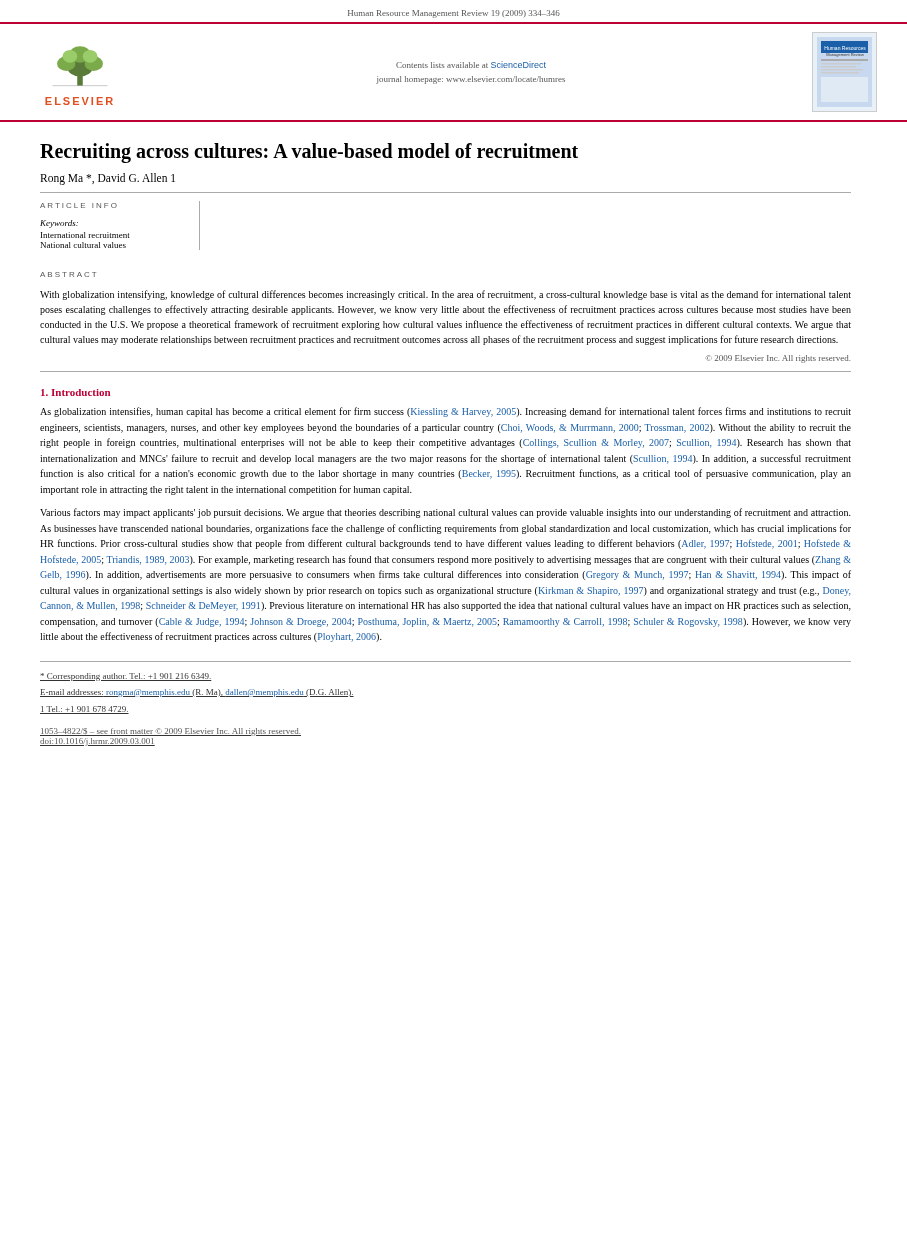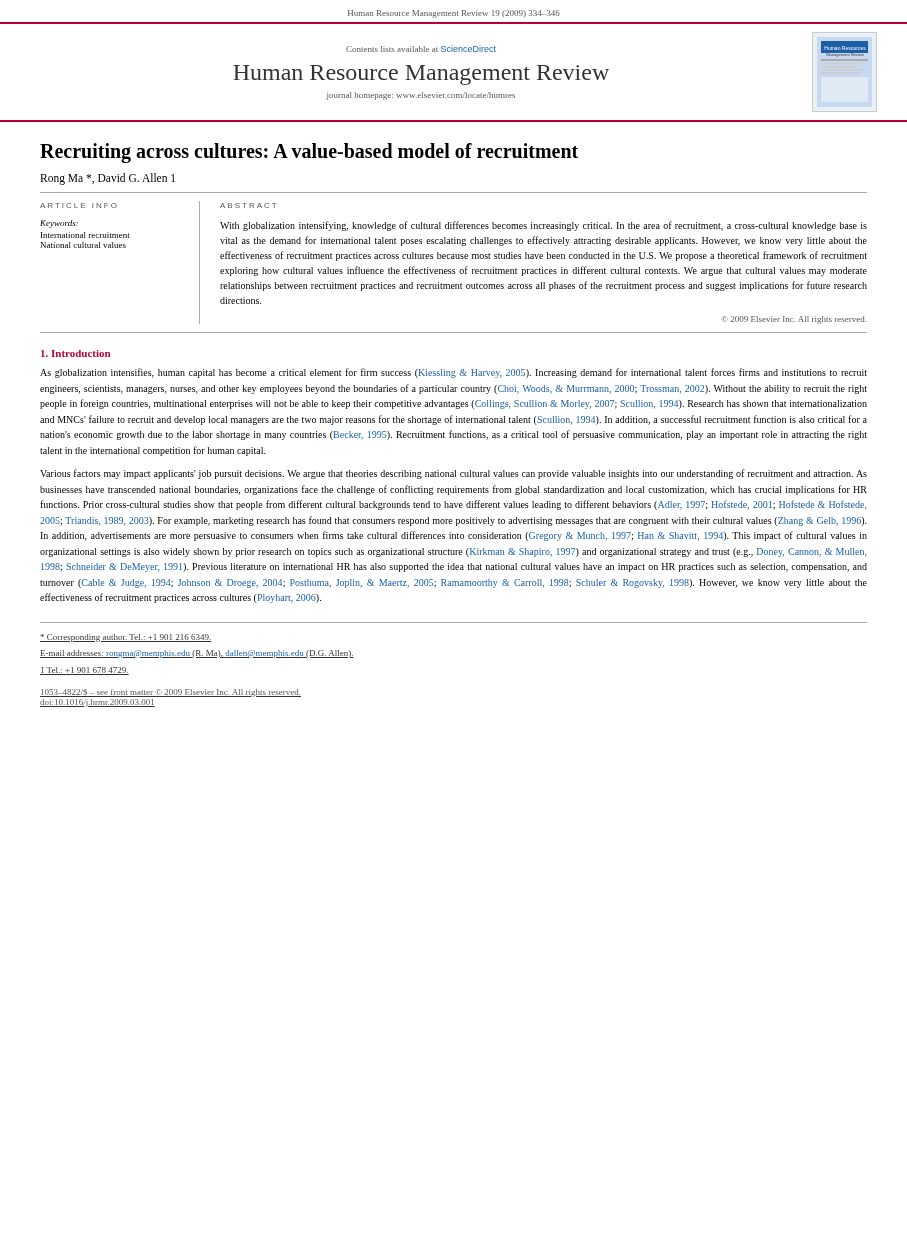--- a/index.html
+++ b/index.html
@@ -95,21 +95,21 @@
       align-items: center;
       justify-content: center;
       font-size: 7px;
       color: #555;
       text-align: center;
       padding: 4px;
     }
 
     
     .main-content {
-      padding: 16px 40px 16px 40px;
+      padding: 16px 56px 16px 40px;
     }
 
     
     .article-title {
       font-size: 20px;
       font-weight: bold;
       color: #000;
       margin-bottom: 8px;
       line-height: 1.3;
     }
@@ -131,20 +131,21 @@
       border: none;
       border-top: 1px solid #aaa;
       margin: 8px 0;
     }
 
     
     .article-body {
       display: flex;
       gap: 20px;
       margin-top: 8px;
+      flex-direction: column;
     }
 
     .article-info {
       width: 160px;
       flex-shrink: 0;
       border-right: 1px solid #aaa;
       padding-right: 12px;
     }
 
     .article-info-title {
@@ -252,27 +253,41 @@
 <body>
 
 <div class="page-container">
 
   <div class="top-bar">
     <span>Human Resource Management Review 19 (2009) 334–346</span>
   </div>
 
   <div class="journal-header">
 
+    <div class="elsevier-logo">
+      <svg class="tree-svg" viewBox="0 0 70 60" xmlns="http://www.w3.org/2000/svg">
+
+        <rect x="32" y="40" width="6" height="12" fill="#5a7a3a"></rect>
+        <ellipse cx="35" cy="32" rx="14" ry="10" fill="#5a7a3a"></ellipse>
+        <ellipse cx="20" cy="28" rx="10" ry="8" fill="#7aaa4a"></ellipse>
+        <ellipse cx="50" cy="28" rx="10" ry="8" fill="#7aaa4a"></ellipse>
+        <ellipse cx="35" cy="18" rx="12" ry="9" fill="#7aaa4a"></ellipse>
+        <ellipse cx="24" cy="20" rx="8" ry="7" fill="#9acc6a"></ellipse>
+        <ellipse cx="46" cy="20" rx="8" ry="7" fill="#9acc6a"></ellipse>
+
+        <line x1="5" y1="52" x2="65" y2="52" stroke="#888" stroke-width="0.5"></line>
+      </svg>
+      <div class="elsevier-text">ELSEVIER</div>
+    </div>
 
     <div class="journal-title-center">
       <div class="sciencedirect-line">
         <span>Contents lists available at</span>
         <span class="sciencedirect-link"> <span>ScienceDirect</span></span>
       </div>
-      <div class="journal-title-text">Human Resource Management Review</div>
       <div class="journal-homepage">
         <span>journal homepage: www.elsevier.com/locate/humres</span>
       </div>
     </div>
 
     <div class="journal-cover-img">
       <svg width="55" height="70" viewBox="0 0 55 70">
         <rect width="55" height="70" fill="#c8d8ee"></rect>
         <rect x="4" y="4" width="47" height="12" fill="#1a5fa8"></rect>
         <text x="28" y="13" font-size="5" fill="white" text-anchor="middle" font-family="Arial">Human Resources</text>

